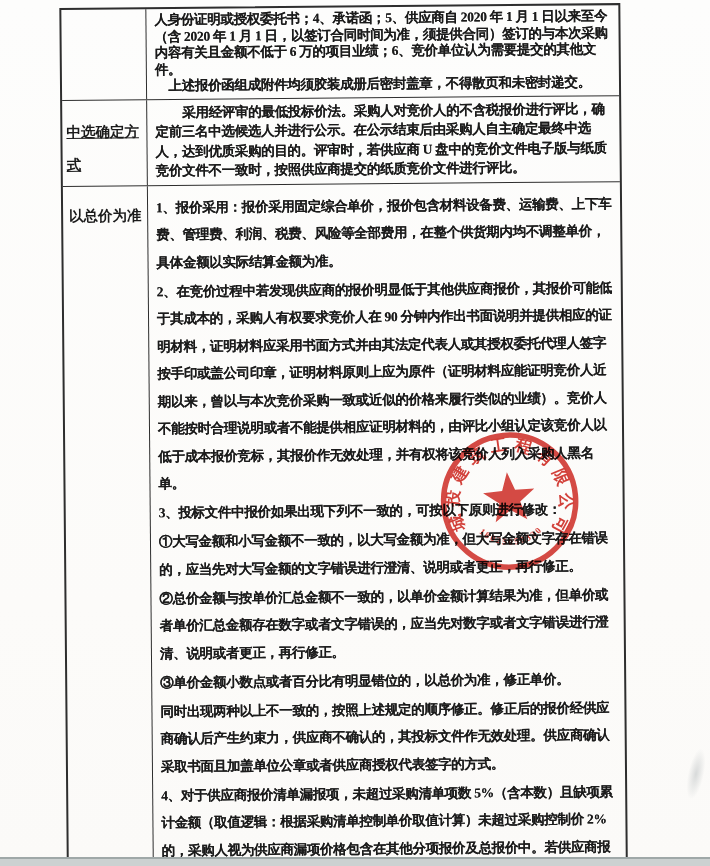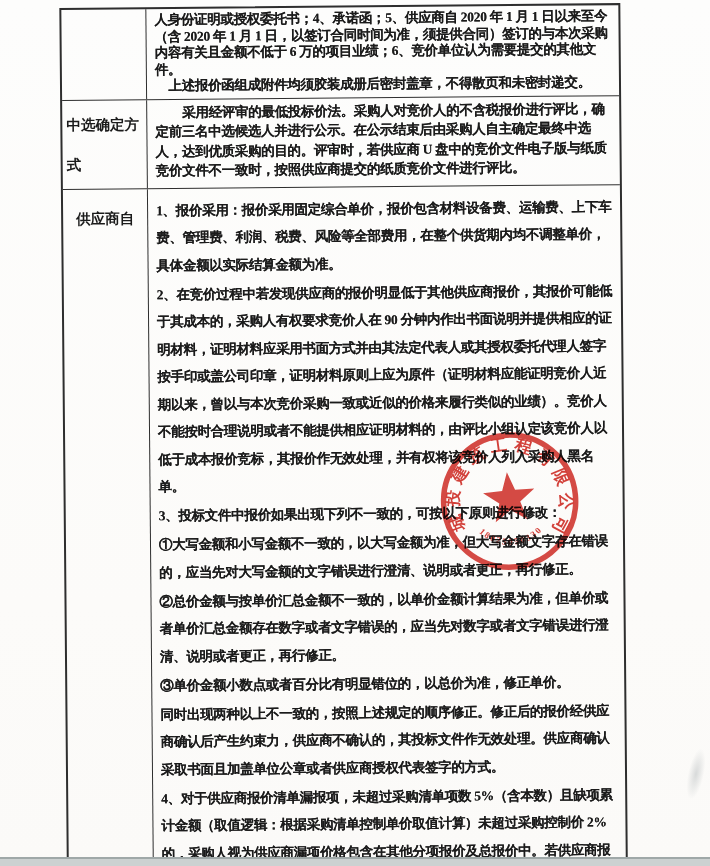--- a/index.html
+++ b/index.html
@@ -38,21 +38,21 @@
     padding:3px 8px 4px 8px;
     font-size:13.5px;
     letter-spacing:-0.3px;
     text-shadow:0 0 .4px #444;
   }
   .content-cell p{margin:0;}
   
   .row-0 .content-cell{min-height:62px;}
   .row-0 .content-cell p{line-height:16.5px;}
   
-  .row-1 .label-cell{align-items:center;line-height:40px;}
+  .row-1 .label-cell{align-items:flex-end;line-height:33px;text-decoration:underline;}
   .row-1 .content-cell{min-height:72px;}
   .row-1 .content-cell p{line-height:19.5px;}
   
   .row-2 .label-cell{align-items:flex-start;justify-content:center;padding-top:20px;text-align:center;}
   .row-2 .content-cell{min-height:688px;padding-top:8px;}
   .row-2 .content-cell p{line-height:27.5px;margin-bottom:1.5px;}
   .b{font-weight:800;}
   .ind2{text-indent:2em;}
   .ind1{text-indent:1em;}
   .body-text{font-weight:600;}
@@ -94,21 +94,21 @@
         <div class="table-row row-1">
           <div class="label-cell">
             <span>中选确定方式</span>
           </div>
           <div class="content-cell body-text">
             <p class="ind2">采用经评审的最低投标价法。采购人对竞价人的不含税报价进行评比，确定前三名中选候选人并进行公示。在公示结束后由采购人自主确定最终中选人，达到优质采购的目的。评审时，若供应商 U 盘中的竞价文件电子版与纸质竞价文件不一致时，按照供应商提交的纸质竞价文件进行评比。</p>
           </div>
         </div>
         <div class="table-row row-2">
           <div class="label-cell">
-            <span>供应商自</span>
+            <span>以总价为准</span>
           </div>
           <div class="content-cell body-text">
             <p>1、报价采用：报价采用固定综合单价，报价包含材料设备费、运输费、上下车费、管理费、利润、税费、风险等全部费用，在整个供货期内均不调整单价，具体金额以实际结算金额为准。</p>
             <p>2、在竞价过程中若发现供应商的报价明显低于其他供应商报价，其报价可能低于其成本的，采购人有权要求竞价人在 90 分钟内作出书面说明并提供相应的证明材料，证明材料应采用书面方式并由其法定代表人或其授权委托代理人签字按手印或盖公司印章，证明材料原则上应为原件（证明材料应能证明竞价人近期以来，曾以与本次竞价采购一致或近似的价格来履行类似的业绩）。竞价人不能按时合理说明或者不能提供相应证明材料的，由评比小组认定该竞价人以低于成本报价竞标，其报价作无效处理，并有权将该竞价人列入采购人黑名单。</p>
             <p>3、投标文件中报价如果出现下列不一致的，可按以下原则进行修改：</p>
             <p>①大写金额和小写金额不一致的，以大写金额为准，但大写金额文字存在错误的，应当先对大写金额的文字错误进行澄清、说明或者更正，再行修正。</p>
             <p>②总价金额与按单价汇总金额不一致的，以单价金额计算结果为准，但单价或者单价汇总金额存在数字或者文字错误的，应当先对数字或者文字错误进行澄清、说明或者更正，再行修正。</p>
             <p>③单价金额小数点或者百分比有明显错位的，以总价为准，修正单价。</p>
             <p>同时出现两种以上不一致的，按照上述规定的顺序修正。修正后的报价经供应商确认后产生约束力，供应商不确认的，其投标文件作无效处理。供应商确认采取书面且加盖单位公章或者供应商授权代表签字的方式。</p>
             <p>4、对于供应商报价清单漏报项，未超过采购清单项数 5%（含本数）且缺项累计金额（取值逻辑：根据采购清单控制单价取值计算）未超过采购控制价 2%的，采购人视为供应商漏项价格包含在其他分项报价及总报价中。若供应商报价清单漏报项数超过采购清单项数 5%（不含本数）或超过采购控制价 2%的，其竞价文件无效。</p>

